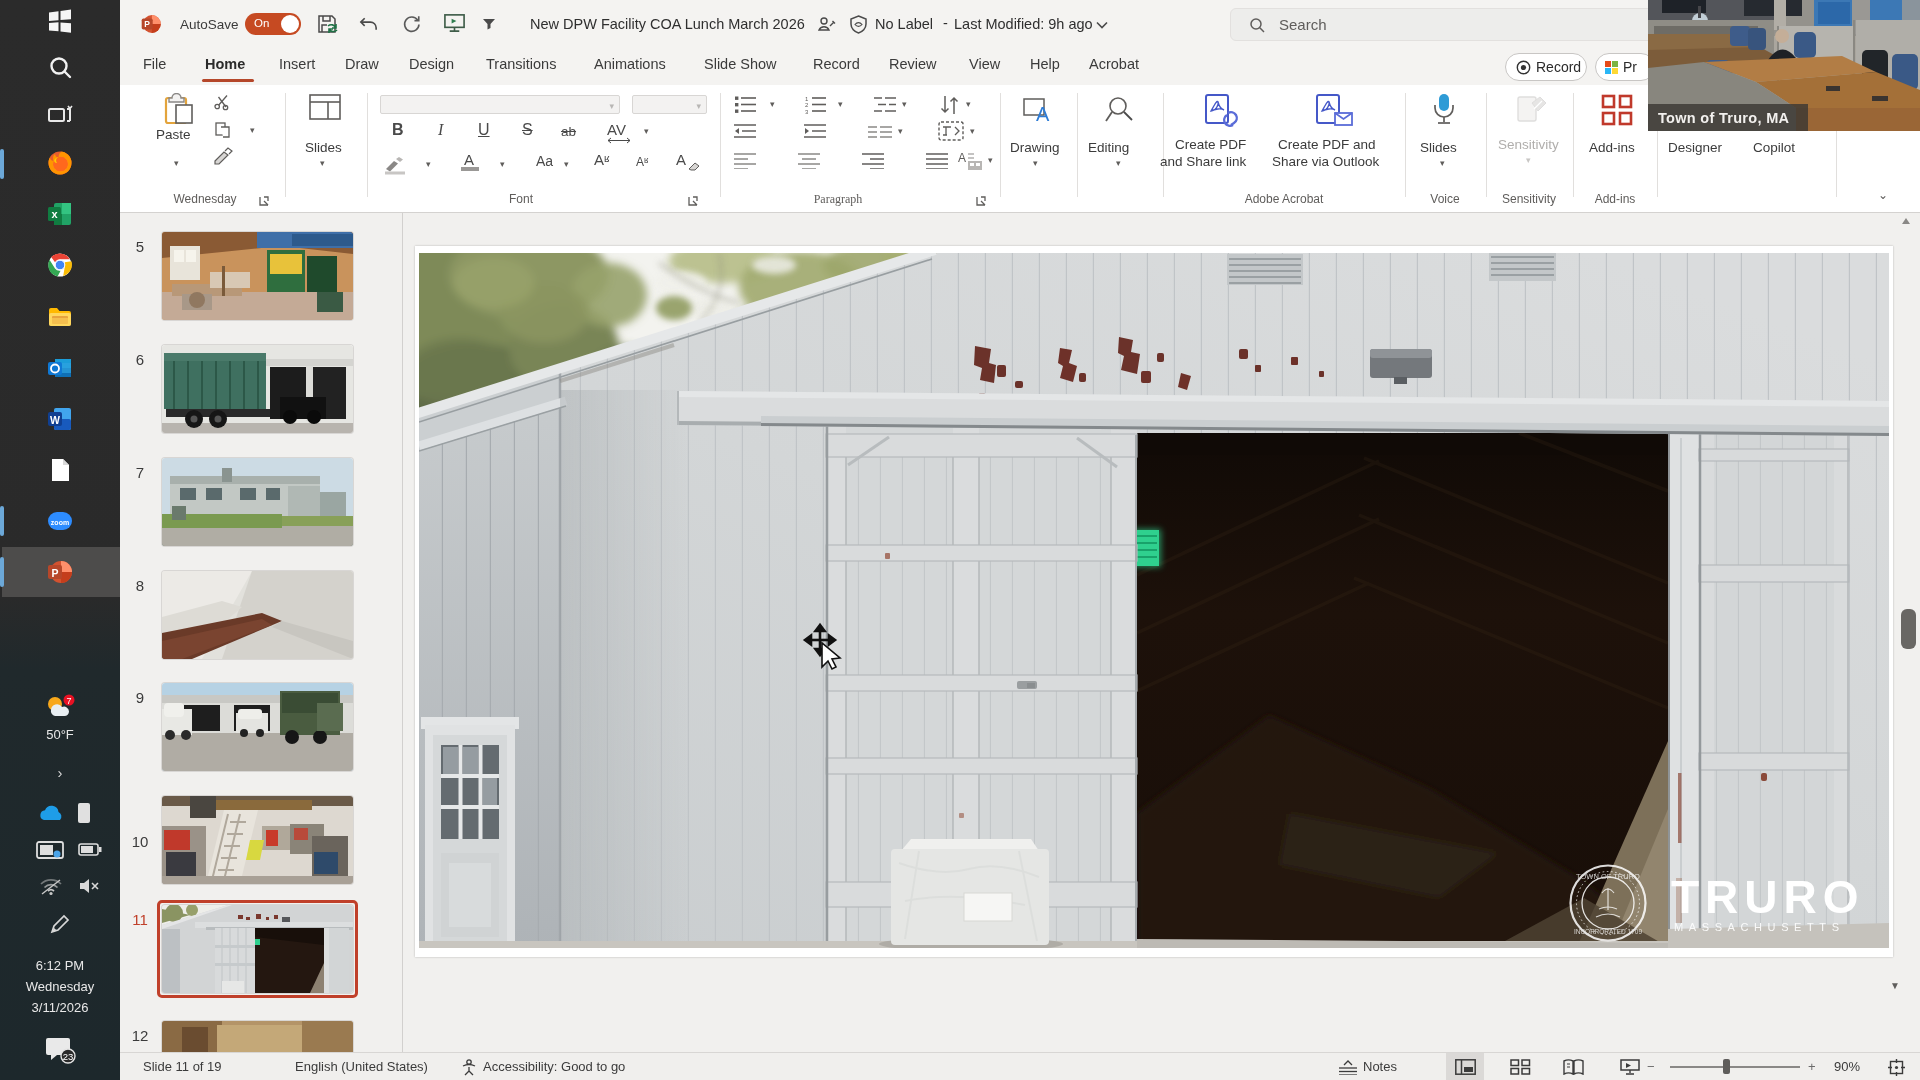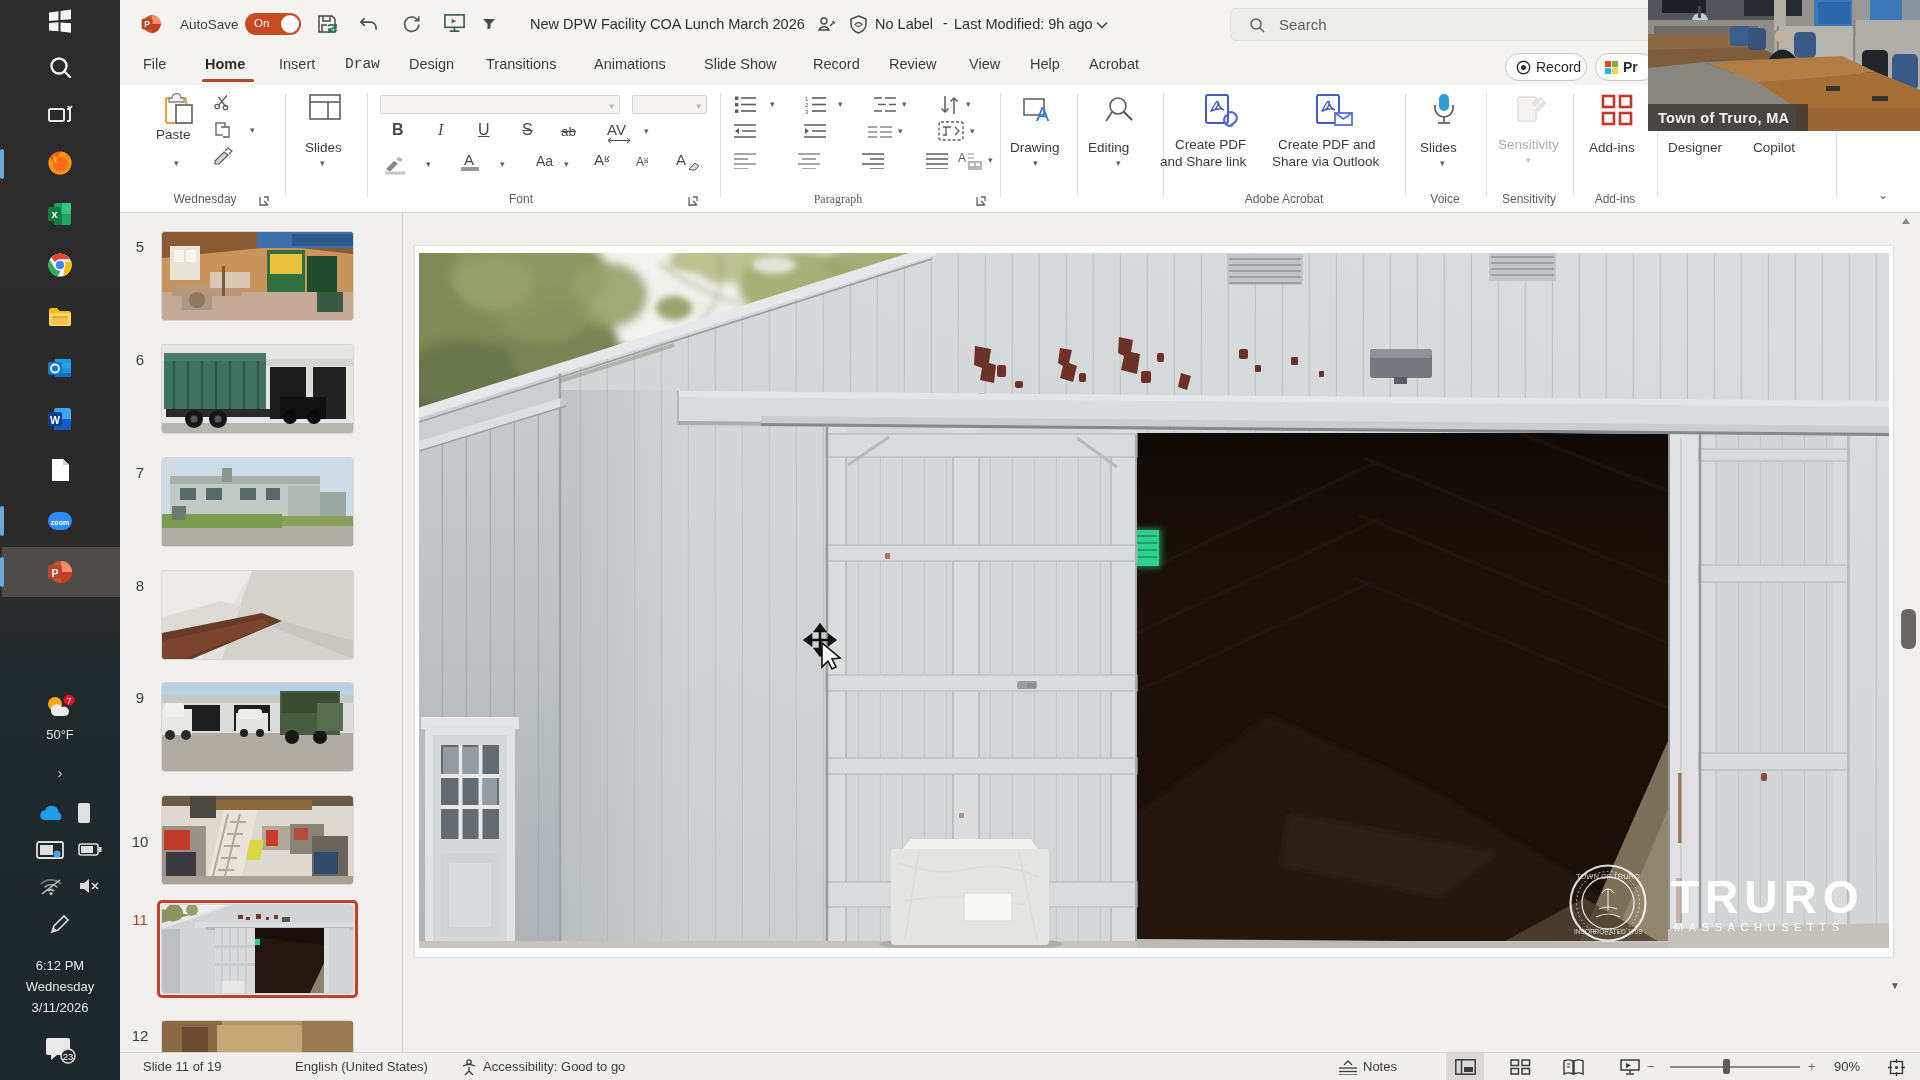--- a/index.html
+++ b/index.html
@@ -92,38 +92,38 @@
             <line x1="10.8" y1="10.8" x2="15" y2="15" stroke="#5f5d5b" stroke-width="1.5"></line>
           </svg>
         <span style="position:absolute;left:48px;top:7px;font-size:15px;color:#5f5d5b;">Search</span>
       </div>
     </div>
     <div id="tabsrow" class="abs">
       <div class="tab" style="left:23px;">File</div>
       <div class="tab" style="left:85px;color:#2b2b2b;font-weight:bold;">Home</div>
       <div class="abs" style="left:82px;top:31px;width:52px;height:3px;background:#b5472a;border-radius:2px;"></div>
       <div class="tab" style="left:159px;">Insert</div>
-      <div class="tab" style="left:225px;font-family:Liberation Mono, monospace;">Draw</div>
+      <div class="tab" style="left:225px;">Draw</div>
       <div class="tab" style="left:289px;">Design</div>
       <div class="tab" style="left:366px;">Transitions</div>
       <div class="tab" style="left:474px;">Animations</div>
       <div class="tab" style="left:584px;">Slide Show</div>
       <div class="tab" style="left:693px;">Record</div>
       <div class="tab" style="left:769px;">Review</div>
       <div class="tab" style="left:849px;">View</div>
       <div class="tab" style="left:910px;">Help</div>
       <div class="tab" style="left:969px;">Acrobat</div>
       <div class="abs" style="left:1385px;top:5px;width:82px;height:28px;background:#fff;border:1px solid #c8c6c4;border-radius:14px;">
         <svg class="abs" style="left:10px;top:6px;width:15px;height:15px" viewBox="0 0 15 15">
             <circle cx="7.5" cy="7.5" r="6.2" fill="none" stroke="#333" stroke-width="1.4"></circle>
             <circle cx="7.5" cy="7.5" r="2.6" fill="#333"></circle>
           </svg>
         <span style="position:absolute;left:30px;top:5px;font-size:14px;color:#2b2b2b;">Record</span>
       </div>
-      <div class="abs" style="left:1475px;top:5px;width:60px;height:28px;background:#fff;border:1px solid #c8c6c4;border-radius:14px;font-weight:bold;">
+      <div class="abs" style="left:1475px;top:5px;width:60px;height:28px;background:#fff;border:1px solid #c8c6c4;border-radius:14px;">
         <svg class="abs" style="left:8px;top:6px;width:15px;height:15px" viewBox="0 0 15 15">
             <rect x="1" y="1" width="6" height="6" fill="#e64a19"></rect>
             <rect x="8" y="1" width="6" height="6" fill="#7cb342"></rect>
             <rect x="1" y="8" width="6" height="6" fill="#29b6f6"></rect>
             <rect x="8" y="8" width="6" height="6" fill="#fdd835"></rect>
           </svg>
         <span style="position:absolute;left:27px;top:5px;font-size:14px;color:#2b2b2b;">Pr</span>
       </div>
     </div>
     <div id="ribbon" class="abs">

